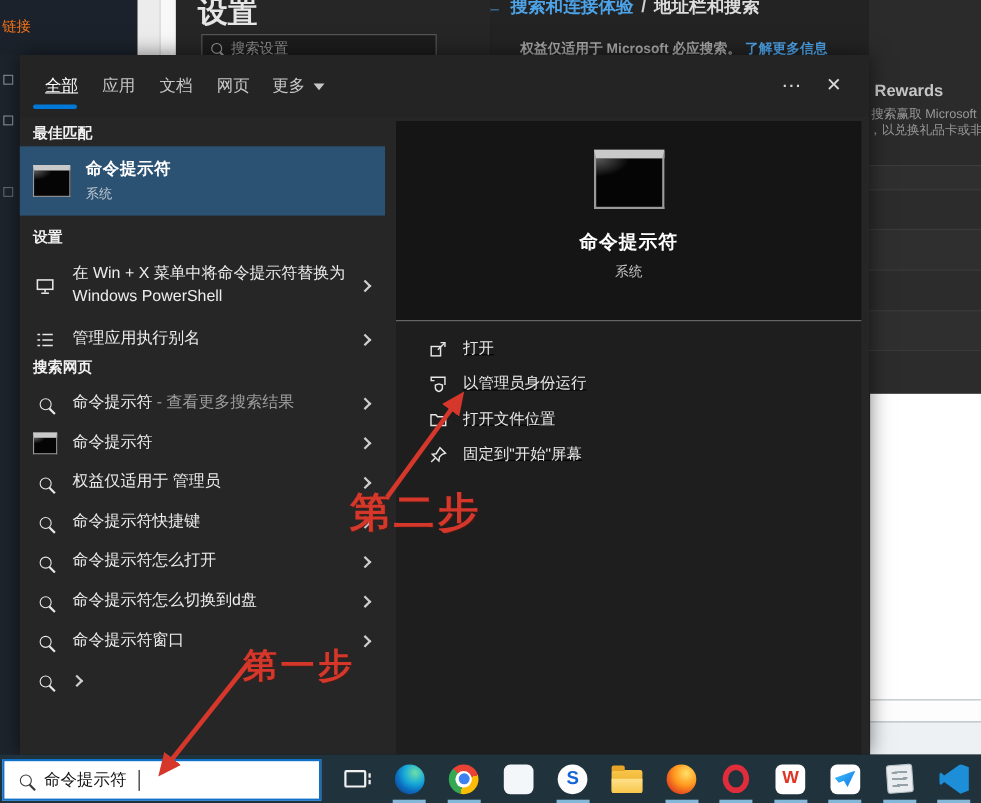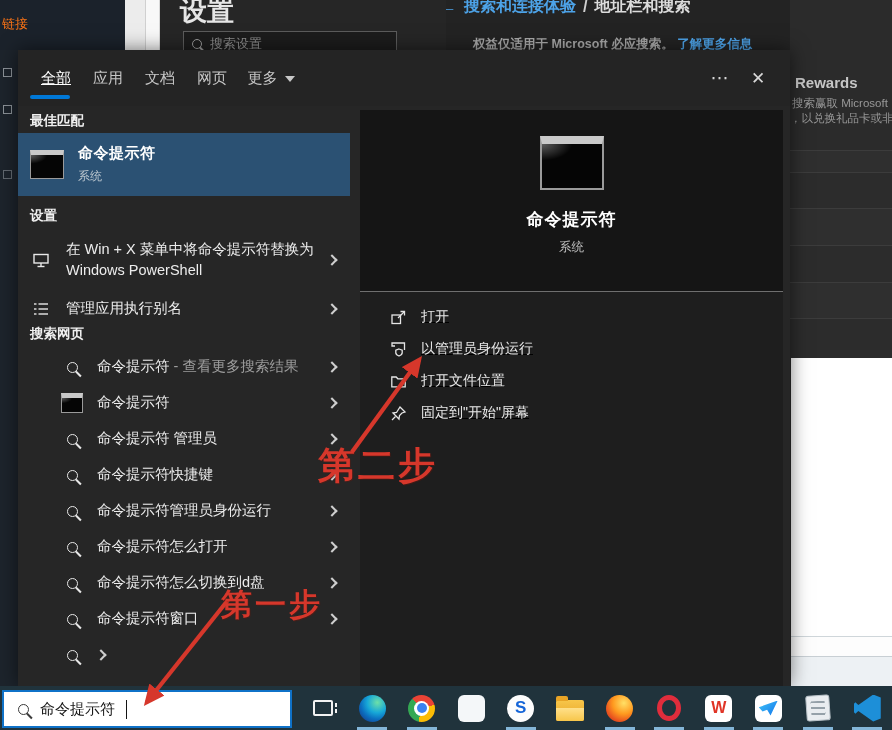--- a/index.html
+++ b/index.html
@@ -58,21 +58,21 @@
   .cmd-ic::before { content:""; position:absolute; inset:0; background:radial-gradient(120% 90% at 0% 0%, rgba(255,255,255,.35), rgba(255,255,255,0) 42%); }
   .cmd-sm { width:24px; height:20px; }
   .cmd-md { width:34px; height:29px; }
   .cmd-lg { width:64px; height:54px; border-width:2px; border-top-width:8px; }
   .row { display:flex; align-items:center; padding:0 10px 0 12px; gap:14px; color:#ececec; font-size:14.5px; }
   .row .grow { flex:1; line-height:1.45; }
   .row .dim { color:#9d9d9d; }
   .r-set1 { margin-top:9px; height:56px; }
   .r-set2 { margin-top:8px; height:26px; }
   .r-web { height:36px; }
-  #weblist { margin-top:8px;padding-left:31px; }
+  #weblist { margin-top:8px; }
   .chev { width:8px; height:8px; border-top:2px solid #cfcfcf; border-right:2px solid #cfcfcf; transform:rotate(45deg); flex:none; margin-right:4px; }
   .lic { flex:none; width:22px; display:flex; justify-content:center; }
   .lic svg { stroke:#e8e8e8; fill:none; stroke-width:1.4; }
 
   
   #detail { position:absolute; left:342px; top:60px; width:423px; height:576px; background:#1e1e1e; }
   #preview { position:absolute; left:0; top:0; width:423px; height:182px; background:#151515; border-bottom:1px solid #6f6f6f; display:flex; flex-direction:column; align-items:center; }
   #preview .pt { margin-top:18px; color:#fff; font-size:17px; font-weight:bold; letter-spacing:1px; }
   #preview .ps { margin-top:8px; color:#c0c0c0; font-size:12.5px; }
   #preview .cmd-lg { margin-top:26px; }
@@ -243,35 +243,28 @@
           <span class="lic">
               <span class="cmd-ic cmd-sm"></span>
             </span>
           <span class="grow">命令提示符</span>
           <span class="chev"></span>
         </div>
         <div class="row r-web">
           <span class="lic">
               <span class="mag light"></span>
             </span>
-          <span class="grow">命令提示符 管理员</span>
+          <span class="grow">权益仅适用于 管理员</span>
           <span class="chev"></span>
         </div>
         <div class="row r-web">
           <span class="lic">
               <span class="mag light"></span>
             </span>
           <span class="grow">命令提示符快捷键</span>
-          <span class="chev"></span>
-        </div>
-        <div class="row r-web">
-          <span class="lic">
-              <span class="mag light"></span>
-            </span>
-          <span class="grow">命令提示符管理员身份运行</span>
           <span class="chev"></span>
         </div>
         <div class="row r-web">
           <span class="lic">
               <span class="mag light"></span>
             </span>
           <span class="grow">命令提示符怎么打开</span>
           <span class="chev"></span>
         </div>
         <div class="row r-web">

